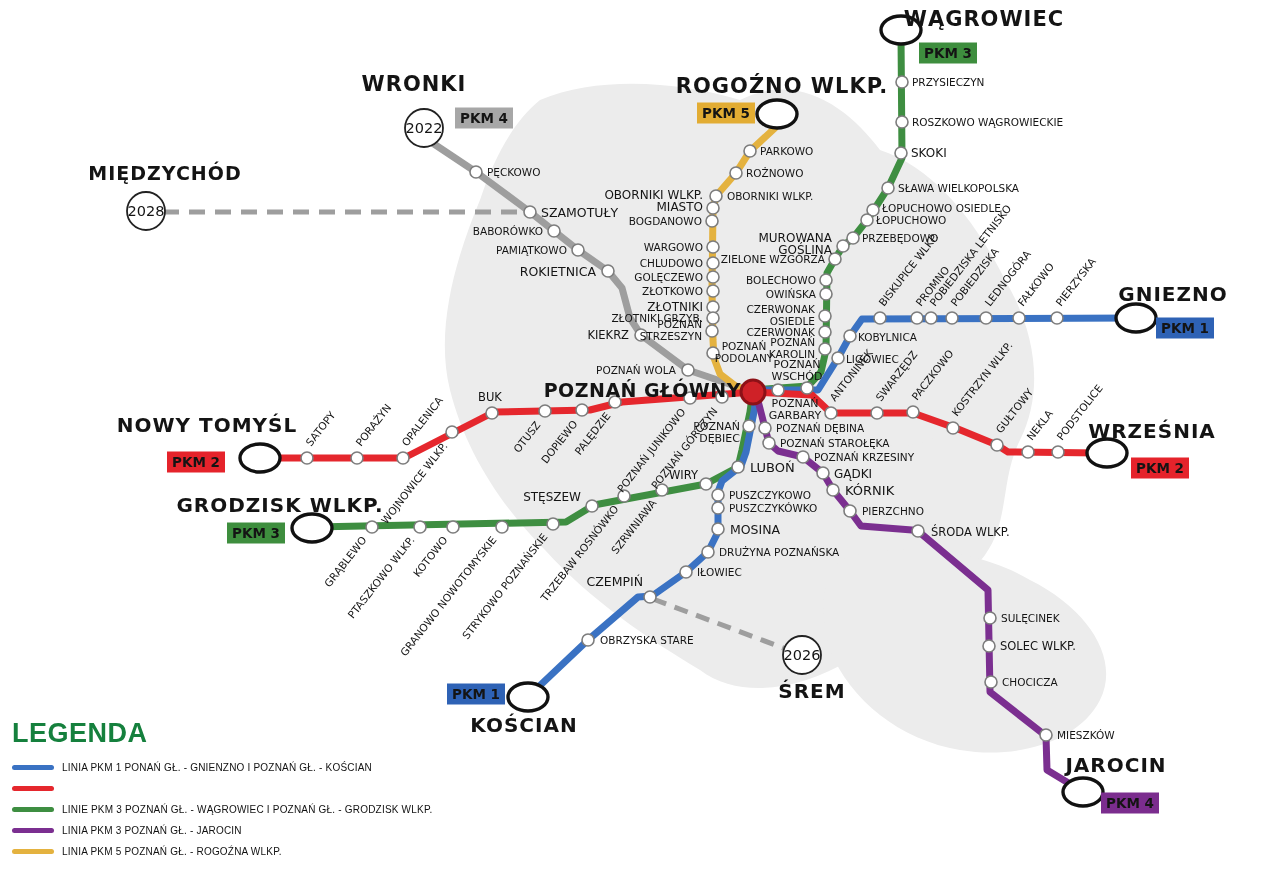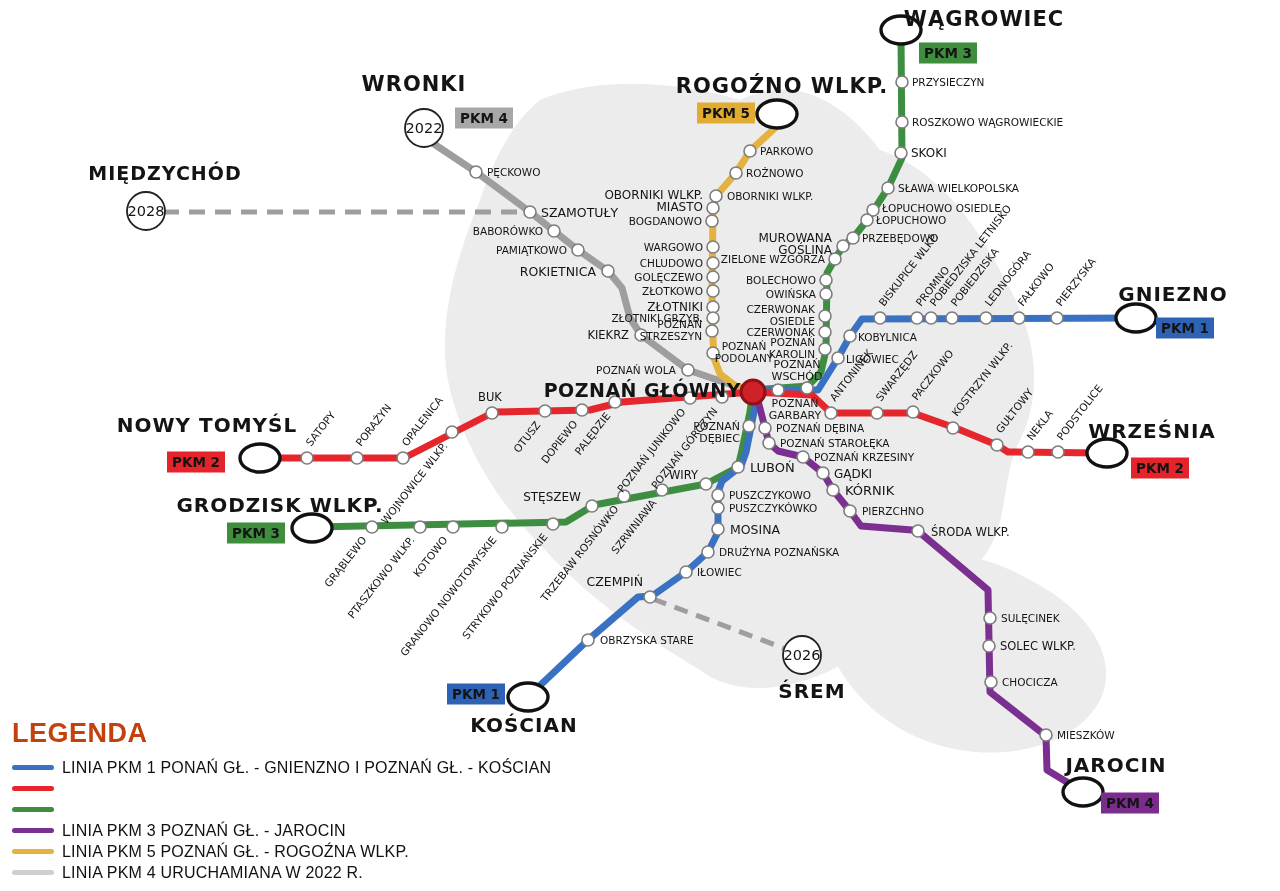--- a/index.html
+++ b/index.html
@@ -7,25 +7,25 @@
     width:1280px;height:891px;position:relative;background:#ffffff;
     font-family:"Liberation Sans",sans-serif;overflow:hidden;
   }
   #map-svg{position:absolute;left:0;top:0;}
   #map-svg text{font-family:"DejaVu Sans","Liberation Sans",sans-serif;fill:#141414;}
   .blob{fill:#ececec;}
   #legend{
     position:absolute;left:12px;top:718px;width:520px;
   }
   #legend .legend-title{
-    font-size:27px;font-weight:bold;color:#c2410c;letter-spacing:0.5px;margin:0 0 8px 0;
+    font-size:27px;font-weight:bold;color:#15803d;letter-spacing:0.5px;margin:0 0 8px 0;
   }
   .legend-row{display:flex;align-items:center;height:21px;}
   .legend-swatch{width:42px;height:5px;border-radius:3px;margin-right:8px;flex:0 0 auto;}
-  .legend-label{font-size:16px;color:#111;letter-spacing:0.2px;white-space:nowrap;}
+  .legend-label{font-size:10px;color:#111;letter-spacing:0.2px;white-space:nowrap;}
 </style>
 </head>
 <body>
 
 <svg id="map-svg" width="1280" height="891" viewBox="0 0 1280 891" xmlns="http://www.w3.org/2000/svg">
 
   <g>
     <path class="blob" d="M540,100 C600,75 680,82 740,100 C800,70 850,110 880,150 C940,170 980,230 1005,280 C1035,330 1045,390 1020,440 C1000,480 1010,520 985,555 C950,600 900,640 850,660 C800,690 740,700 700,670 C650,640 590,600 545,550 C500,505 465,450 450,390 C435,330 455,260 480,200 C495,155 515,120 540,100 Z"></path>
     <path class="blob" d="M840,560 C900,540 980,550 1030,580 C1090,610 1120,660 1100,700 C1080,740 1020,760 960,750 C900,740 850,700 830,650 C820,615 820,580 840,560 Z"></path>
     <path class="blob" d="M860,340 C910,330 950,350 962,390 C967,425 930,450 890,445 C855,440 835,410 840,380 C845,360 850,348 860,340 Z"></path>
@@ -276,26 +276,23 @@
   <div class="legend-title">LEGENDA</div>
   <div class="legend-row">
     <span class="legend-swatch" style="background: rgb(58, 114, 195);"></span>
     <span class="legend-label">LINIA PKM 1 PONAŃ GŁ. - GNIENZNO I POZNAŃ GŁ. - KOŚCIAN</span>
   </div>
   <div class="legend-row">
     <span class="legend-swatch" style="background: rgb(229, 39, 45);"></span>
   </div>
   <div class="legend-row">
     <span class="legend-swatch" style="background: rgb(62, 142, 65);"></span>
+    <span class="legend-label">LINIE PKM 3 POZNAŃ GŁ. - WĄGROWIEC I POZNAŃ GŁ. -  GRODZISK WLKP.</span>
   </div>
   <div class="legend-row">
     <span class="legend-swatch" style="background: rgb(123, 47, 144);"></span>
     <span class="legend-label">LINIA PKM 3 POZNAŃ GŁ. -  JAROCIN</span>
   </div>
   <div class="legend-row">
     <span class="legend-swatch" style="background: rgb(228, 178, 63);"></span>
     <span class="legend-label">LINIA PKM 5 POZNAŃ GŁ. - ROGOŹNA WLKP.</span>
   </div>
-  <div class="legend-row">
-    <span class="legend-swatch" style="background: rgb(207, 207, 207);"></span>
-    <span class="legend-label">LINIA PKM 4 URUCHAMIANA W 2022 R.</span>
-  </div>
 </div>
 
 </body></html>

